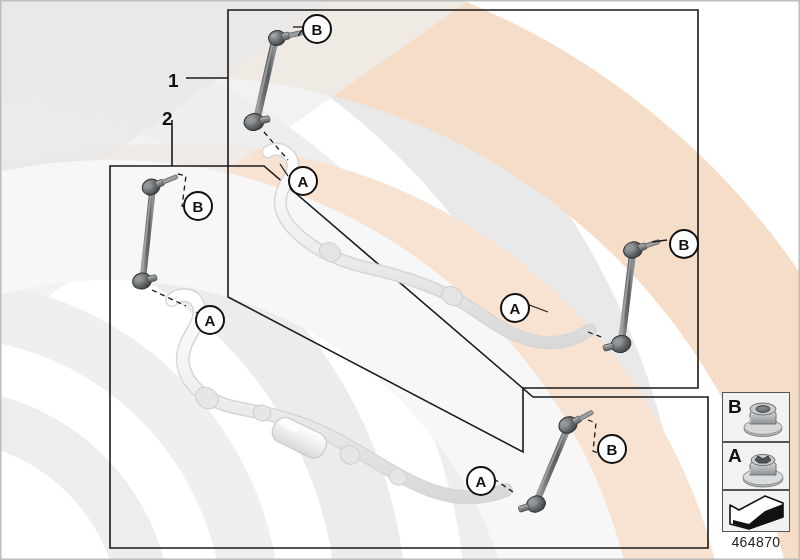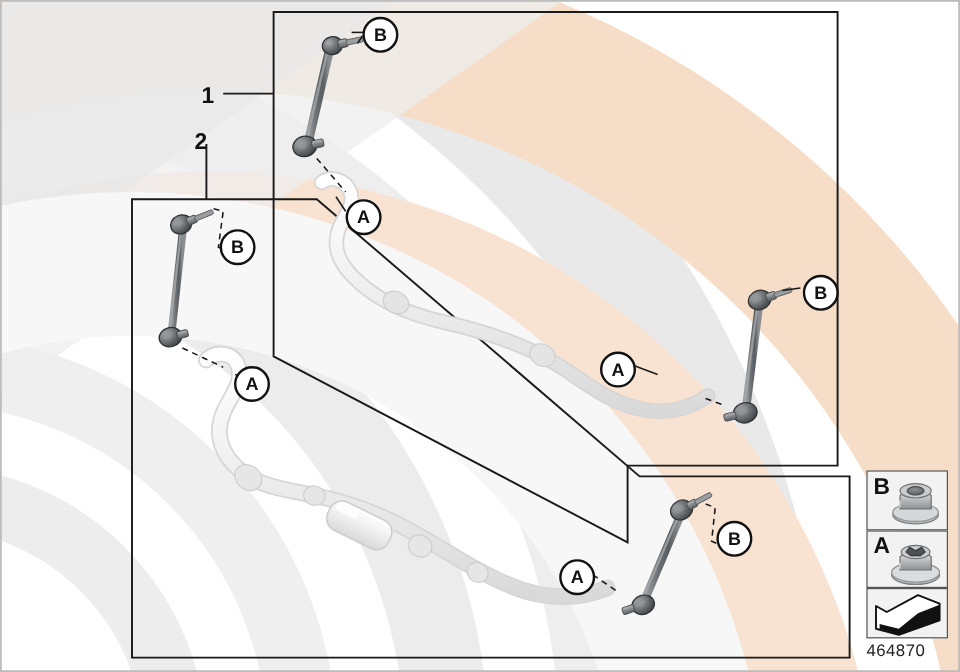--- a/index.html
+++ b/index.html
@@ -290,15 +290,15 @@
     </svg>
   </div>
 
   <div class="legendbox" style="left:722px;top:490px;width:68px;height:42px;">
     <svg width="68" height="42" viewBox="0 0 68 42" style="position:absolute;left:0;top:0;">
       <path d="M 7,25 L 7,14 L 16,19 L 42,5 L 60,12 L 60,26 L 26,38 L 7,33 Z" fill="#ffffff" stroke="#111111" stroke-width="1.6" stroke-linejoin="round"></path>
       <path d="M 42,20 L 60,13 L 60,26 L 26,38 L 10,33 L 10,29 L 26,33 Z" fill="#111111"></path>
     </svg>
   </div>
 
-  <div id="imgnum" style="left:722px;top:534px;width:68px;">464870</div>
+  <div id="imgnum" style="left:722px;top:534px;width:68px;text-align:center;">464870</div>
 
 </div>
 
 </body></html>

